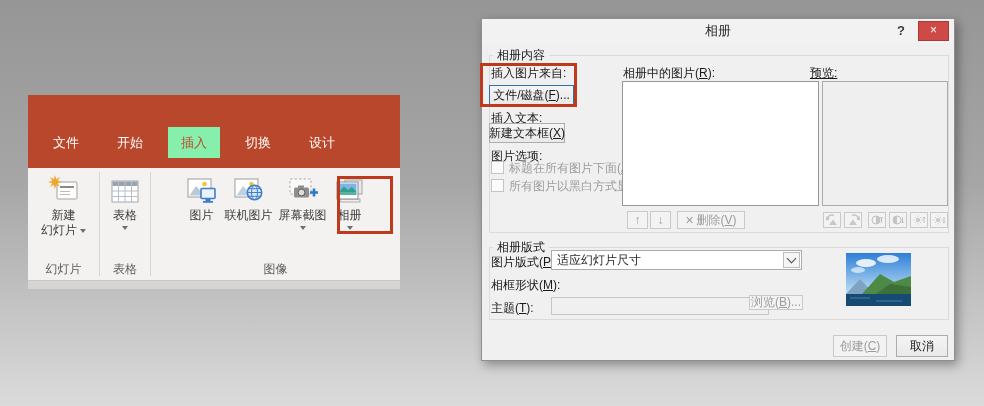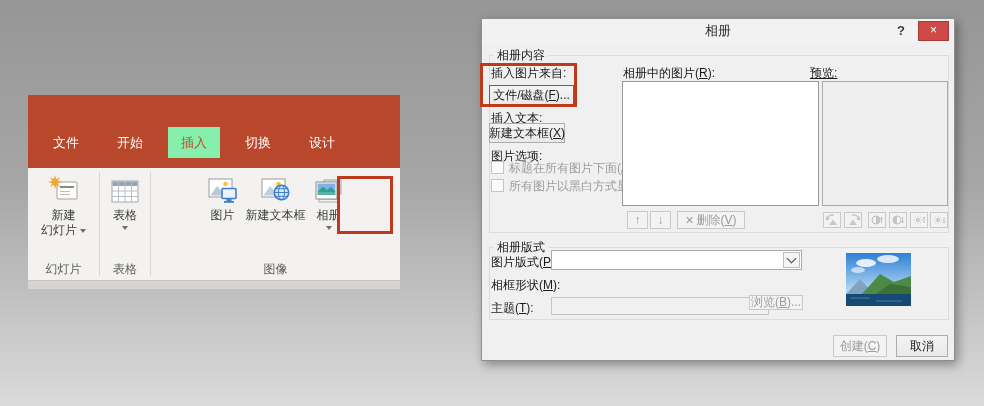--- a/index.html
+++ b/index.html
@@ -149,21 +149,36 @@
                 <rect x="2" y="4" width="23" height="18" fill="#FFFFFF" stroke="#9C9C9C"></rect>
                 <circle cx="18.5" cy="9" r="2.3" fill="#F5C242"></circle>
                 <path d="M3.5 20.5 L10 11 L15 16.5 L18 13.5 L23.5 20.5 Z" fill="#BFD0DF"></path>
                 <circle cx="21.5" cy="17.5" r="7.2" fill="#D6E7F8" stroke="#3F7ECB" stroke-width="1.6"></circle>
                 <ellipse cx="21.5" cy="17.5" rx="3" ry="7.2" fill="none" stroke="#3F7ECB"></ellipse>
                 <line x1="14.3" y1="17.5" x2="28.7" y2="17.5" stroke="#3F7ECB"></line>
                 <line x1="15.5" y1="13.7" x2="27.5" y2="13.7" stroke="#3F7ECB"></line>
                 <line x1="15.5" y1="21.3" x2="27.5" y2="21.3" stroke="#3F7ECB"></line>
               </svg>
             </span>
-            <span class="rlbl">新建文本框</span>
+            <span class="rlbl">联机图片</span>
+          </div>
+          <div class="rbtn">
+            <span class="ricon">
+              <svg width="32" height="32" viewBox="0 0 32 32">
+                <rect x="3" y="4" width="21" height="15" fill="#FAF9F7" stroke="#ABABAB" stroke-dasharray="2.5 2"></rect>
+                <rect x="11" y="10.5" width="6" height="3" fill="#8E8E8E"></rect>
+                <rect x="7" y="12.5" width="15" height="10" rx="1.5" fill="#8E8E8E"></rect>
+                <circle cx="14.5" cy="17.5" r="3.4" fill="#DCDCDC" stroke="#5F5F5F"></circle>
+                <path d="M27 13.5 v8 M23 17.5 h8" stroke="#2E79C0" stroke-width="2.6"></path>
+              </svg>
+            </span>
+            <span class="rlbl">屏幕截图</span>
+            <span class="arrow-row">
+                <span class="dda"></span>
+              </span>
           </div>
           <div class="rbtn">
             <span class="ricon">
               <svg width="32" height="32" viewBox="0 0 32 32">
                 <rect x="11" y="5" width="17" height="14" fill="#E9E9E9" stroke="#A3A3A3"></rect>
                 <rect x="6" y="24" width="20" height="3" fill="#EFEFEF" stroke="#ABABAB"></rect>
                 <rect x="3" y="7" width="21" height="17" fill="#FFFFFF" stroke="#8B8B8B"></rect>
                 <rect x="4.5" y="8.5" width="18" height="8.5" fill="#7EB3E8"></rect>
                 <path d="M4.5 17 L10 11.5 L14 15 L18 12 L22.5 17 Z" fill="#2FA08C"></path>
                 <rect x="4.5" y="17" width="18" height="3" fill="#58B3A2"></rect>
@@ -297,20 +312,21 @@
     </div>
 
     <div class="grp" style="left:7px;top:228px;width:460px;height:73px;">
       <span class="grp-label">相册版式</span>
     </div>
 
     <div class="dlbl" style="left:9px;top:236px;">
       <span>图片版式(</span><span class="ak">P</span><span>):</span>
     </div>
     <div class="combo" style="left:69px;top:231px;width:251px;">
+      <div class="cval">适应幻灯片尺寸</div>
       <div class="carrow">
           <span class="chev"></span>
         </div>
     </div>
 
     <div class="dlbl" style="left:9px;top:259px;">
       <span>相框形状(</span><span class="ak">M</span><span>):</span>
     </div>
 
     <div class="dlbl" style="left:9px;top:282px;">

